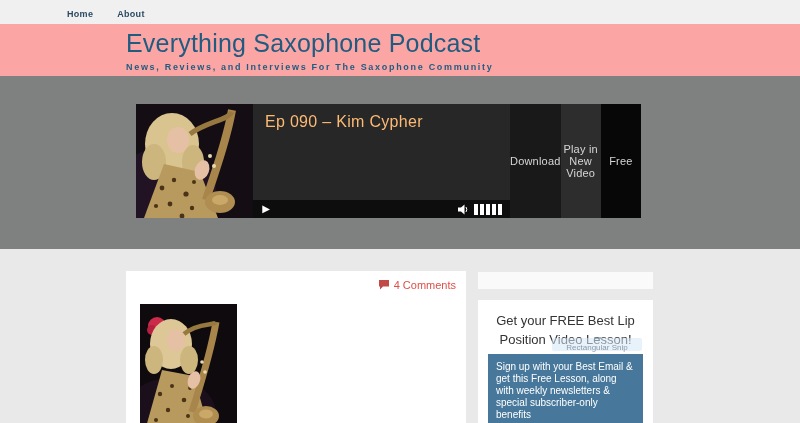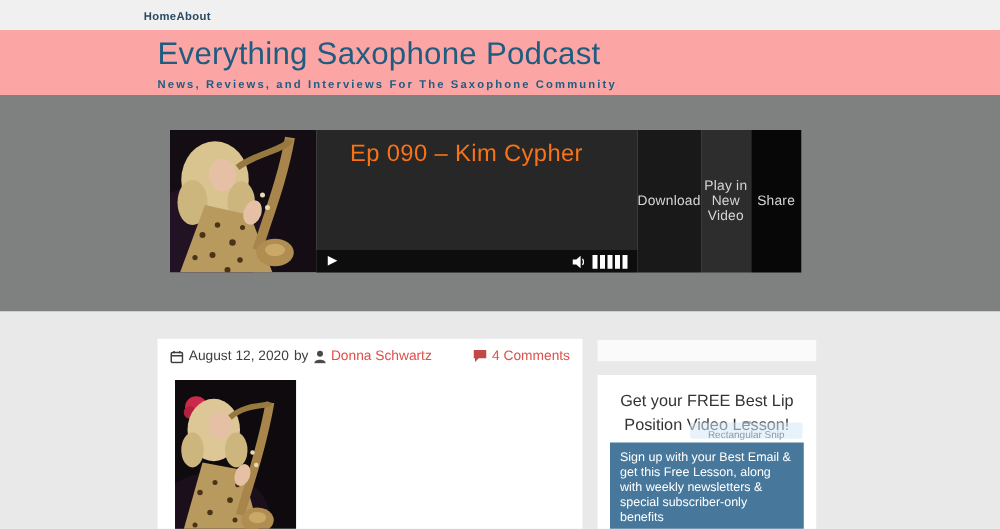--- a/index.html
+++ b/index.html
@@ -9,37 +9,37 @@
     background:#e9e9e9;
     position:relative;
     overflow:hidden;
   }
 
   
   .topbar {
     height:24px; background:#f0f0f1;
     display:flex; align-items:center;
   }
-  .topnav { display:flex; margin-left:115px; list-style:none; }
+  .topnav { display:flex; gap:24px; margin-left:67px; list-style:none; }
   .topnav li a {
     font-size:9px; font-weight:bold; color:#2a4a63;
     text-decoration:none; letter-spacing:0.3px; cursor:pointer;
   }
 
   
   .siteheader { height:52px; background:#fca5a5; padding:5px 0 0 126px; }
   .site-title { font-size:25px; font-weight:400; color:#1f5c80; letter-spacing:0.2px; }
   .site-tagline { font-size:9px; font-weight:bold; letter-spacing:1.7px; color:#1f5c80; margin-top:4px; }
 
   
   .banner { height:173px; background:#7f8080; position:relative; }
   .player { position:absolute; left:136px; top:28px; width:505px; height:114px; display:flex; }
   .thumb { width:117px; height:114px; flex:none; overflow:hidden; }
   .player-center { flex:1; background:#272727; position:relative; overflow:hidden; }
-  .ep-title { color:#f97316; font-size:19px; padding:9px 0 0 27px; letter-spacing:0.3px; white-space:nowrap; }
+  .ep-title { color:#fdba74; font-size:16px; padding:9px 0 0 12px; letter-spacing:0.3px; white-space:nowrap; }
   .controls {
     position:absolute; left:0; right:0; bottom:0; height:18px;
     background:#0d0d0d; display:flex; align-items:center;
   }
   .play-btn {
     color:#ffffff; font-size:10px; line-height:1; margin-left:6px;
     cursor:pointer; width:14px; background:none; border:none;
     font-family:"DejaVu Sans", sans-serif;
   }
   .vol { margin-left:auto; display:flex; align-items:center; gap:2px; margin-right:8px; cursor:pointer; }
@@ -157,43 +157,28 @@
           <div class="vol-bar"></div>
           <div class="vol-bar"></div>
           <div class="vol-bar"></div>
         </div>
       </div>
     </div>
 
     <div class="btn-col">
       <button class="pbtn pbtn-download">Download</button>
       <button class="pbtn pbtn-newwin">Play in New Video</button>
-      <button class="pbtn pbtn-share">Share</button>
+      <button class="pbtn pbtn-share">Free</button>
     </div>
 
   </div>
 </div>
 
 <div class="main-card">
   <div class="meta-row">
-    <span class="meta-left">
-      <svg width="11" height="11" viewBox="0 0 11 11">
-        <rect x="1" y="2" width="9" height="8" rx="1" fill="none" stroke="#3e3e3e" stroke-width="1.2"></rect>
-        <line x1="1" y1="4.5" x2="10" y2="4.5" stroke="#3e3e3e" stroke-width="1.2"></line>
-        <line x1="3.2" y1="0.8" x2="3.2" y2="2.5" stroke="#3e3e3e" stroke-width="1.2"></line>
-        <line x1="7.8" y1="0.8" x2="7.8" y2="2.5" stroke="#3e3e3e" stroke-width="1.2"></line>
-      </svg>
-      <span>August 12, 2020</span>
-      <span>by</span>
-      <svg width="10" height="11" viewBox="0 0 10 11">
-        <circle cx="5" cy="3" r="2.4" fill="#4a4a4a"></circle>
-        <path d="M0.5 10.5 C 0.5 6.8, 9.5 6.8, 9.5 10.5 Z" fill="#4a4a4a"></path>
-      </svg>
-      <a class="red-link">Donna Schwartz</a>
-    </span>
     <span class="meta-right">
       <svg width="12" height="11" viewBox="0 0 12 11">
         <path d="M1 1 h10 v6.5 h-6 l-3 3 v-3 h-1 Z" fill="#c14a46"></path>
       </svg>
       <a class="red-link">4 Comments</a>
     </span>
   </div>
 
   <svg class="post-image" width="97" height="130" viewBox="0 0 97 130">
     <rect width="97" height="130" fill="#0e0a0e"></rect>

